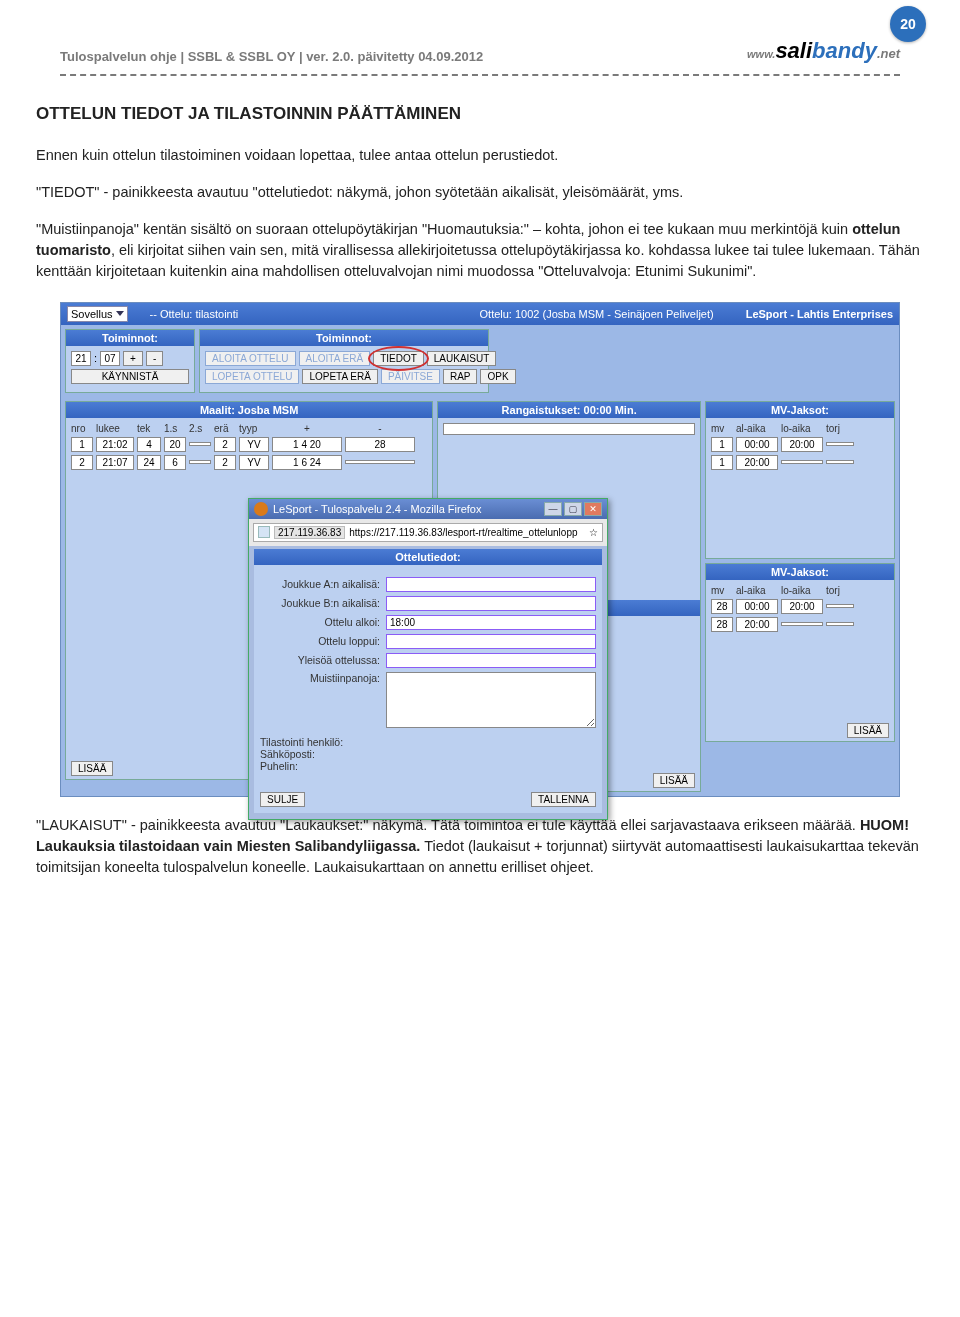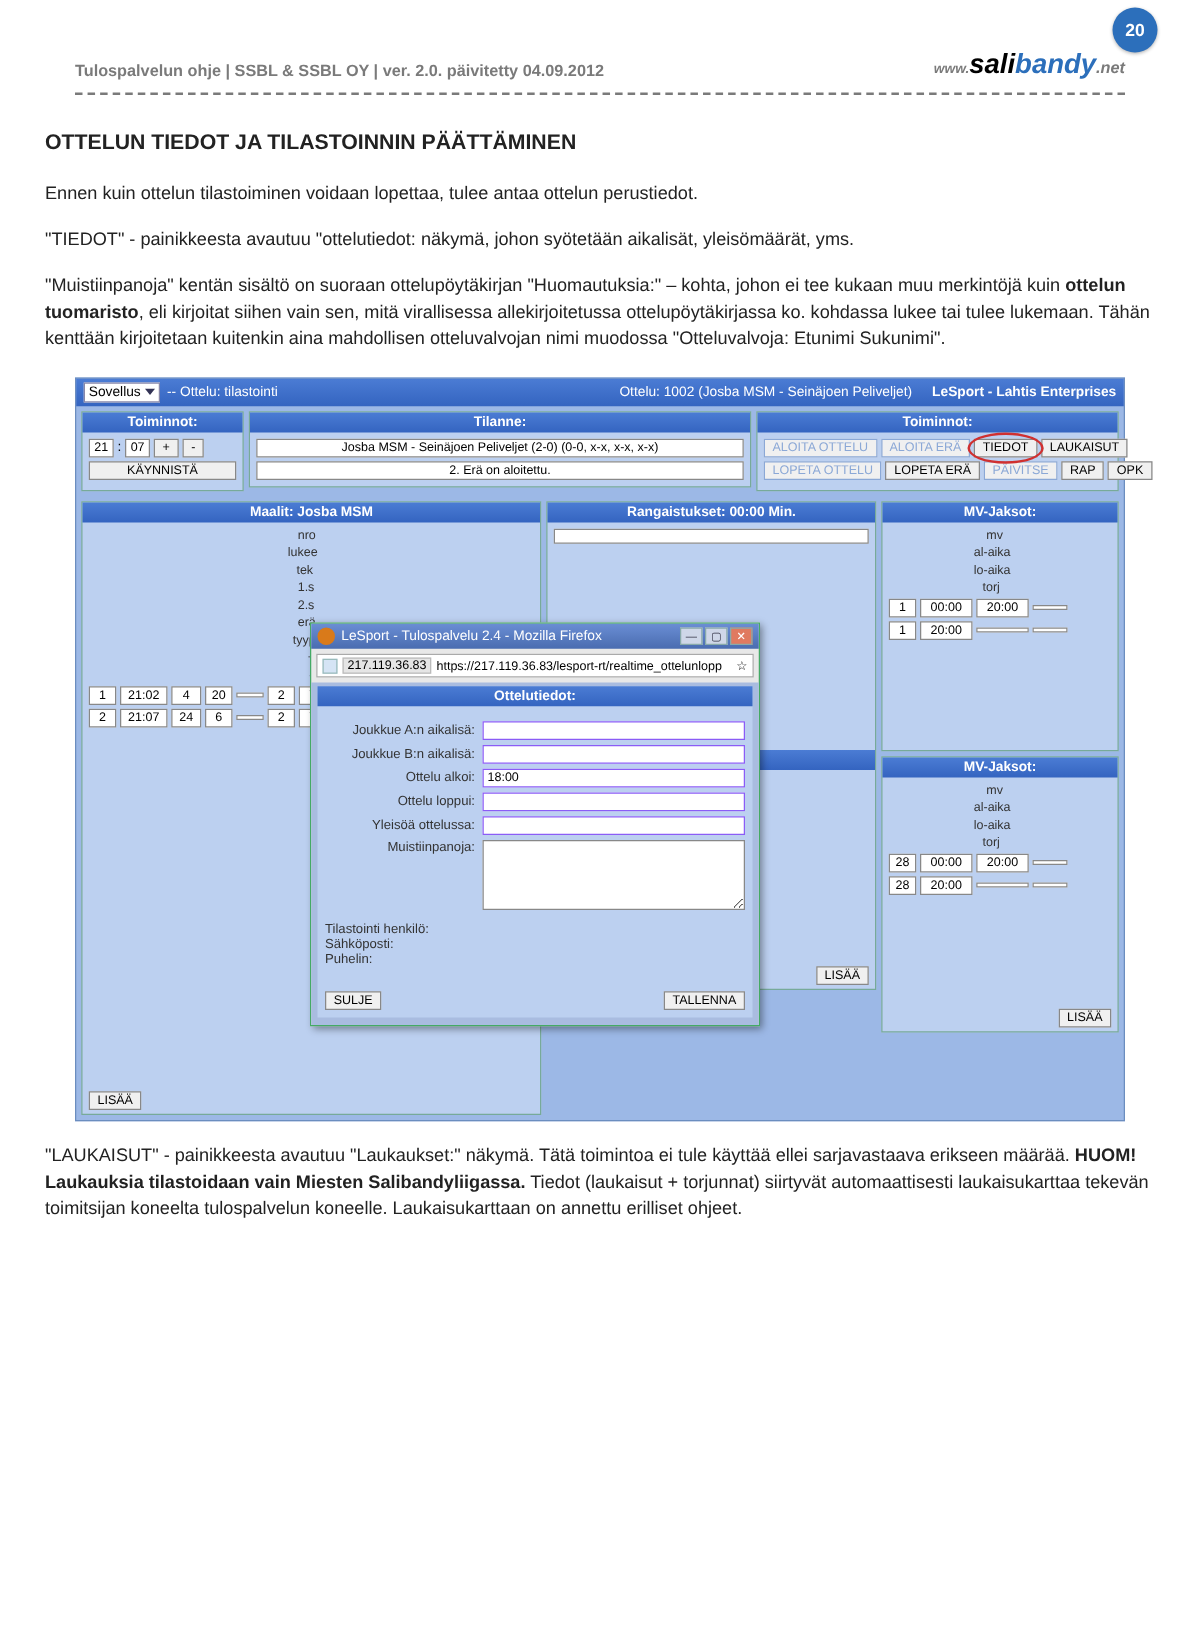--- a/index.html
+++ b/index.html
@@ -11,42 +11,42 @@
   .logo-sali { color: #000; }
   .logo-bandy { color: #2c6fbb; }
   .logo-net { color: #7a7a7a; font-size: 13px; }
   .sep { border-top: 2px dashed #7a7a7a; margin: 4px 60px 26px 60px; }
   .content { padding: 0 36px; font-size: 14.5px; color: #222; line-height: 1.45; }
   .content h2 { font-size: 17px; font-weight: bold; margin-bottom: 18px; }
   .content p { margin-bottom: 16px; }
   .content strong { font-weight: bold; }
   .screenshot-wrap { padding: 4px 60px 18px 60px; position: relative; }
   .app { border: 1px solid #6b8dbf; background: #9cb8e6; font-size: 11px; color: #000; }
-  .app-toolbar { background: linear-gradient(#4b7cd4,#3464c0); color: #fff; padding: 3px 6px; display: flex; align-items: center; gap: 6px; font-size: 11px; }
+  .app-toolbar { background: linear-gradient(#4b7cd4,#3464c0); color: #fff; padding: 3px 6px; display: flex; align-items: center; gap: 22px; font-size: 11px; }
   .app-toolbar .sel { background: #fff; color: #000; border: 1px solid #88a; padding: 1px 3px; display: inline-flex; align-items: center; gap: 3px; }
   .app-toolbar .lbl { color: #fff; }
   .app-toolbar .spacer { flex: 1; }
   .tri { width: 0; height: 0; border-left: 4px solid transparent; border-right: 4px solid transparent; border-top: 5px solid #335; display: inline-block; }
   .cols { display: flex; gap: 4px; padding: 4px; align-items: flex-start; }
   .panel { background: #bcd0f0; border: 1px solid #7a9; padding: 0; }
   .panel-head { background: linear-gradient(#4b7cd4,#3464c0); color: #fff; font-weight: bold; padding: 2px 6px; font-size: 11px; text-align: center; }
   .panel-body { padding: 5px; }
   .txtbtn { background: #f0f0f0; border: 1px solid #888; padding: 1px 6px; font-size: 10px; display: inline-block; white-space: nowrap; }
   .txtbtn.faded { color: #8ba8d6; border-color: #8ba8d6; }
   .txtbox { background: #fff; border: 1px solid #888; padding: 1px 3px; font-size: 10px; display: inline-block; min-width: 20px; text-align: center; }
   .row { display: flex; gap: 3px; margin-bottom: 3px; align-items: center; }
-  .lbl2 { font-size: 10px; color: #333; flex-direction: column; }
+  .lbl2 { font-size: 10px; color: #333; }
   .circled { position: relative; }
   .circled::after { content: ""; position: absolute; left: -6px; top: -6px; right: -6px; bottom: -6px; border: 2px solid #d03030; border-radius: 50%; }
   .modal-win { position: absolute; left: 248px; top: 200px; width: 360px; background: #e8e8e8; border: 1px solid #4a6; box-shadow: 2px 2px 6px rgba(0,0,0,0.4); font-size: 11px; }
   .modal-win .titlebar { background: linear-gradient(#6a8ed4,#4a6cb0); color: #fff; padding: 3px 5px; display: flex; align-items: center; gap: 5px; }
   .modal-win .titlebar .t-icon { width: 14px; height: 14px; background: #d97a1a; border-radius: 50%; display: inline-block; }
   .modal-win .titlebar .winbtns { margin-left: auto; display: flex; gap: 2px; }
   .modal-win .titlebar .wb { width: 18px; height: 14px; background: #cfd7e8; border: 1px solid #8aa; font-size: 9px; display: flex; align-items: center; justify-content: center; color: #334; }
-  .modal-url { background: #fff; border: 1px solid #aaa; margin: 4px; padding: 2px 4px; display: flex; align-items: flex-end; gap: 4px; font-size: 10px; }
+  .modal-url { background: #fff; border: 1px solid #aaa; margin: 4px; padding: 2px 4px; display: flex; align-items: center; gap: 4px; font-size: 10px; }
   .modal-body-wrap { padding: 3px 5px 6px 5px; background: #a9bce0; }
   .modal-panel { background: #bcd0f0; }
   .modal-panel .panel-head { font-size: 11px; }
   .form-line { display: flex; align-items: center; padding: 2px 6px; gap: 6px; }
   .form-line .flab { flex: 0 0 120px; text-align: right; font-size: 10.5px; color: #333; }
   .form-line .fval { flex: 1; }
   .form-line input[type=text], .form-line .tbox { width: 100%; background: #ffffff; border: 1px solid #8b5cf6; padding: 1px 3px; font-size: 10px; }
   .form-line textarea { width: 100%; height: 56px; background: #fff; border: 1px solid #888; font-size: 10px; }
   .contact-block { padding: 4px 6px; font-size: 10.5px; color: #333; }
   .modal-footer { display: flex; justify-content: space-between; padding: 6px; }
@@ -102,27 +102,20 @@
             <span class="txtbox">07</span>
             <span class="txtbtn">+</span>
             <span class="txtbtn">-</span>
           </div>
           <div class="row">
               <span class="txtbtn" style="flex:1;text-align:center;">KÄYNNISTÄ</span>
             </div>
         </div>
       </div>
 
-      <div class="panel" style="flex:1;">
-        <div class="panel-head">Tilanne:</div>
-        <div class="panel-body" style="text-align:center;">
-          <div class="txtbox" style="display:block;margin-bottom:3px;">Josba MSM - Seinäjoen Peliveljet (2-0) (0-0, x-x, x-x, x-x)</div>
-          <div class="txtbox" style="display:block;">2. Erä on aloitettu.</div>
-        </div>
-      </div>
 
       <div class="panel" style="width:290px;">
         <div class="panel-head">Toiminnot:</div>
         <div class="panel-body">
           <div class="row">
             <span class="txtbtn faded">ALOITA OTTELU</span>
             <span class="txtbtn faded">ALOITA ERÄ</span>
             <span class="txtbtn circled">TIEDOT</span>
             <span class="txtbtn">LAUKAISUT</span>
           </div>

